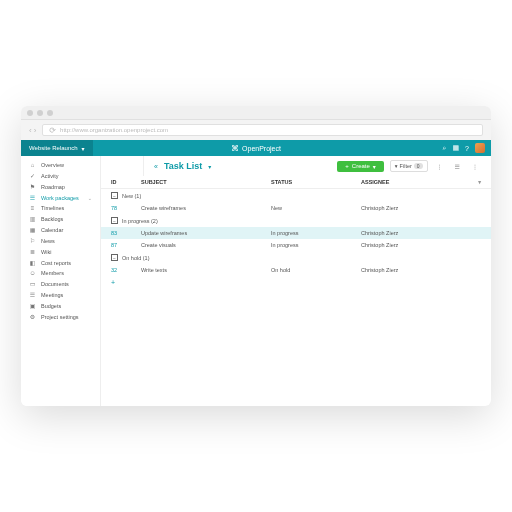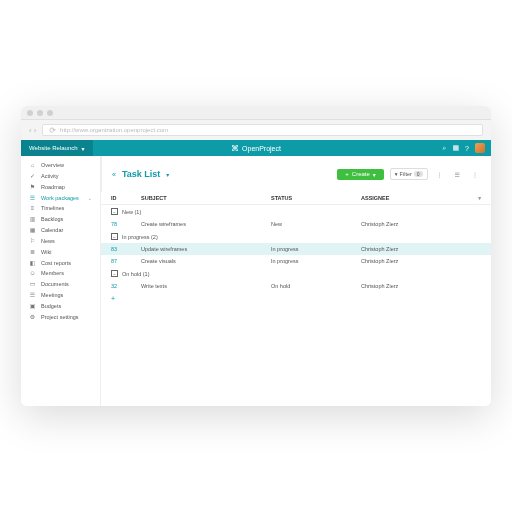--- a/index.html
+++ b/index.html
@@ -19,21 +19,21 @@
 .top-right { margin-left:auto; display:flex; align-items:center; gap:6px; padding-right:6px; color:#fff; font-size:7px; }
 .avatar { width:10px; height:10px; border-radius:2px; background:linear-gradient(135deg,#f0a050,#d07030); }
 .body { flex:1; display:flex; overflow:hidden; }
 .sidebar { width:80px; background:#fff; border-right:1px solid #eee; padding:4px 0; overflow:hidden; }
 .side-item { display:flex; align-items:center; gap:5px; padding:2px 8px; font-size:5.5px; color:#555; cursor:pointer; }
 .side-item.active { color:#0e9ba8; }
 .side-icon { width:7px; text-align:center; font-size:6px; color:#777; }
 .side-item.active .side-icon { color:#0e9ba8; }
 .side-caret { margin-left:auto; font-size:5px; color:#999; }
 .main { flex:1; display:flex; flex-direction:column; overflow:hidden; }
-.main-hdr { display:flex; align-items:center; padding:12px 10px; gap:6px; border-left:1px solid #eee; }
+.main-hdr { display:flex; align-items:center; padding:4px 10px; gap:6px; border-left:1px solid #eee;margin-left:42px; }
 .collapse { color:#0e9ba8; font-size:7px; }
 .title { color:#0e9ba8; font-size:9px; font-weight:600; }
 .title-caret { color:#0e9ba8; font-size:6px; }
 .spacer { flex:1; }
 .create-btn { background:#3fbf3f; color:#fff; font-size:6px; padding:2px 8px; border-radius:2px; display:flex; align-items:center; gap:3px; }
 .filter-btn { font-size:5.5px; color:#555; display:flex; align-items:center; gap:2px; padding:2px 4px; border:1px solid #ddd; border-radius:2px; }
 .filter-badge { background:#e0e0e0; border-radius:6px; padding:0 3px; font-size:5px; }
 .tool-icon { font-size:6px; color:#777; padding:2px 3px; }
 .table { flex:1; overflow:hidden; font-size:5.5px; }
 .thead { display:flex; padding:3px 10px; color:#333; font-weight:600; border-bottom:1px solid #eee; }

